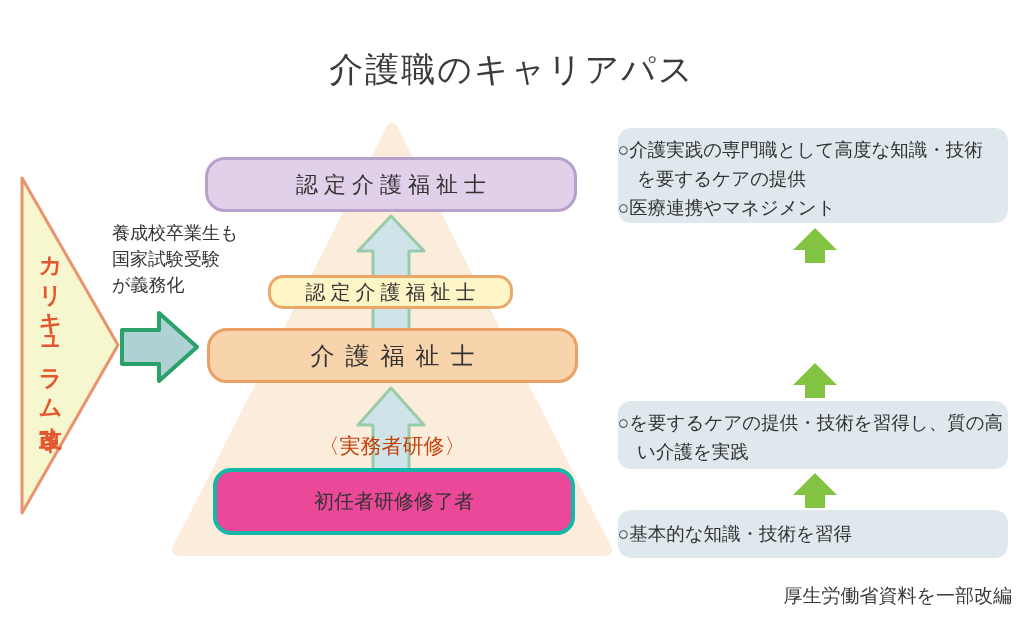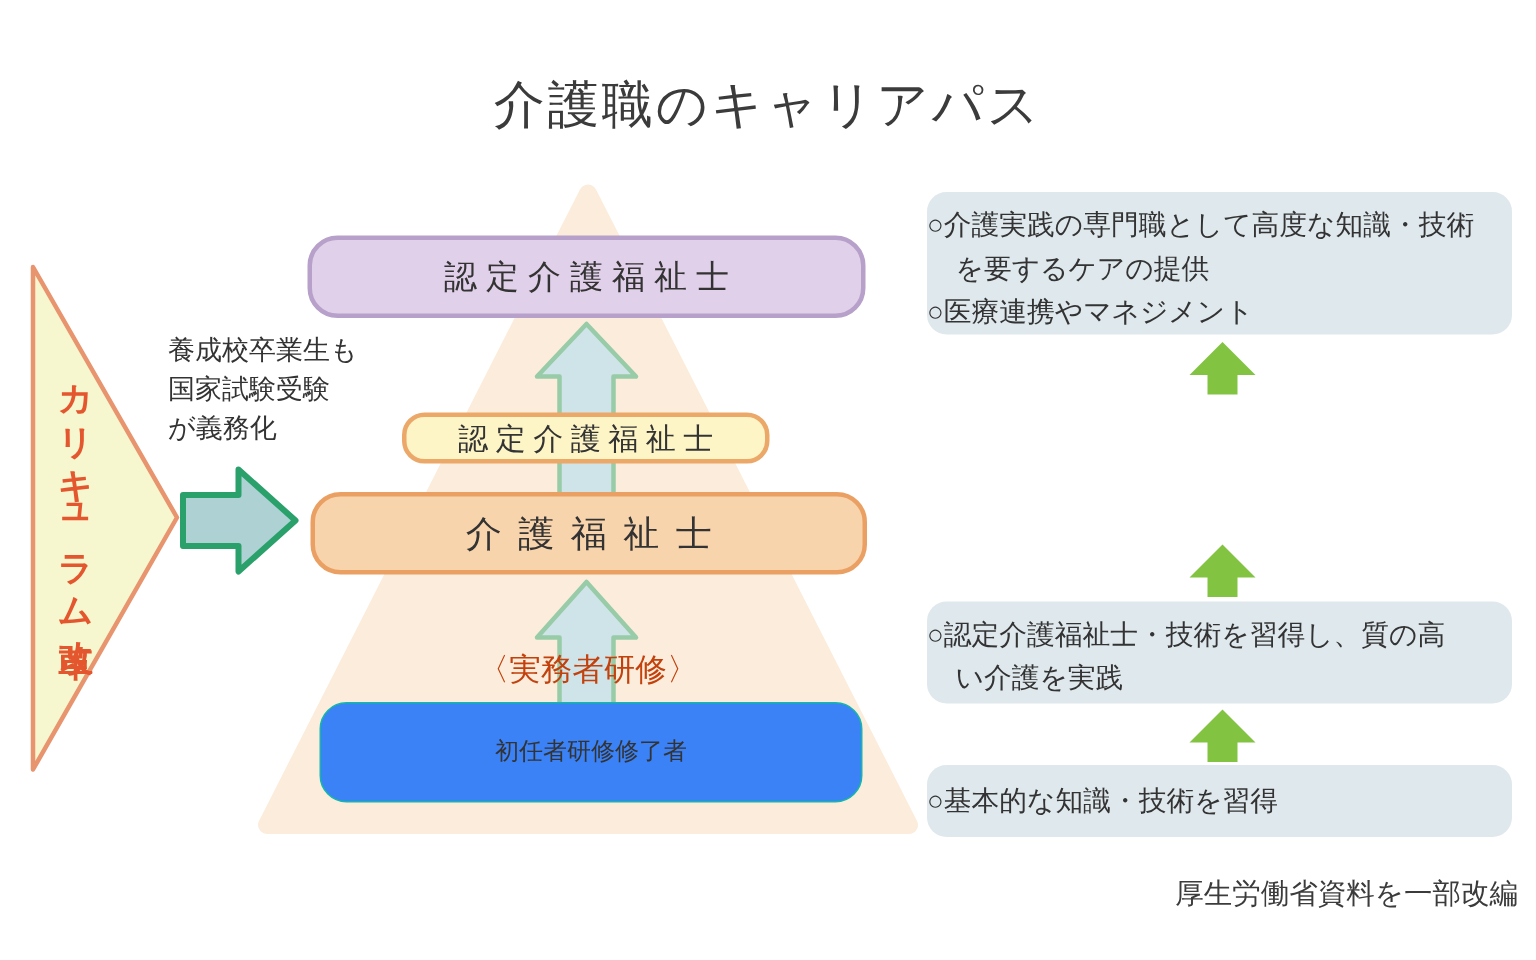--- a/index.html
+++ b/index.html
@@ -45,22 +45,22 @@
     background:#fdf5c6;border:3px solid #eca868;border-radius:15px;
     font-size:20px;letter-spacing:5px;text-indent:5px;
   }
   .box-careworker{
     left:207px;top:328px;width:371px;height:55px;
     background:#f8d4ac;border:3px solid #eba063;border-radius:20px;
     font-size:24px;letter-spacing:11px;text-indent:11px;
   }
   .box-entry{
     left:213px;top:468px;width:362px;height:67px;
-    background:#3b82f6;border:1px solid #14b8a6;border-radius:18px;
-    font-size:16px;line-height:29px;
+    background:#ec4899;border:4px solid #14b8a6;border-radius:18px;
+    font-size:20px;line-height:29px;
   }
   .training-label{
     position:absolute;left:282px;top:432px;width:220px;z-index:4;
     text-align:center;font-size:21px;color:#c2410c;
   }
 
   .right-block{
     position:absolute;left:618px;width:390px;z-index:2;
     box-sizing:border-box;background:#dfe8ed;border-radius:13px;
     padding:7px 10px 0 0;font-size:18.5px;line-height:29px;
@@ -128,21 +128,21 @@
   </div>
 
   <div class="right-block rb-1">
     <div class="rb-line">○介護実践の専門職として高度な知識・技術</div>
     <div class="rb-line cont">を要するケアの提供</div>
     <div class="rb-line">○医療連携やマネジメント</div>
   </div>
 
 
   <div class="right-block rb-3">
-    <div class="rb-line">○認定介護福祉士・技術を習得し、質の高</div>
+    <div class="rb-line">○を要するケアの提供・技術を習得し、質の高</div>
     <div class="rb-line cont">い介護を実践</div>
   </div>
 
   <div class="right-block rb-4">
     <div class="rb-line">○基本的な知識・技術を習得</div>
   </div>
 
   <div class="caption">厚生労働省資料を一部改編</div>
 
 </div>

